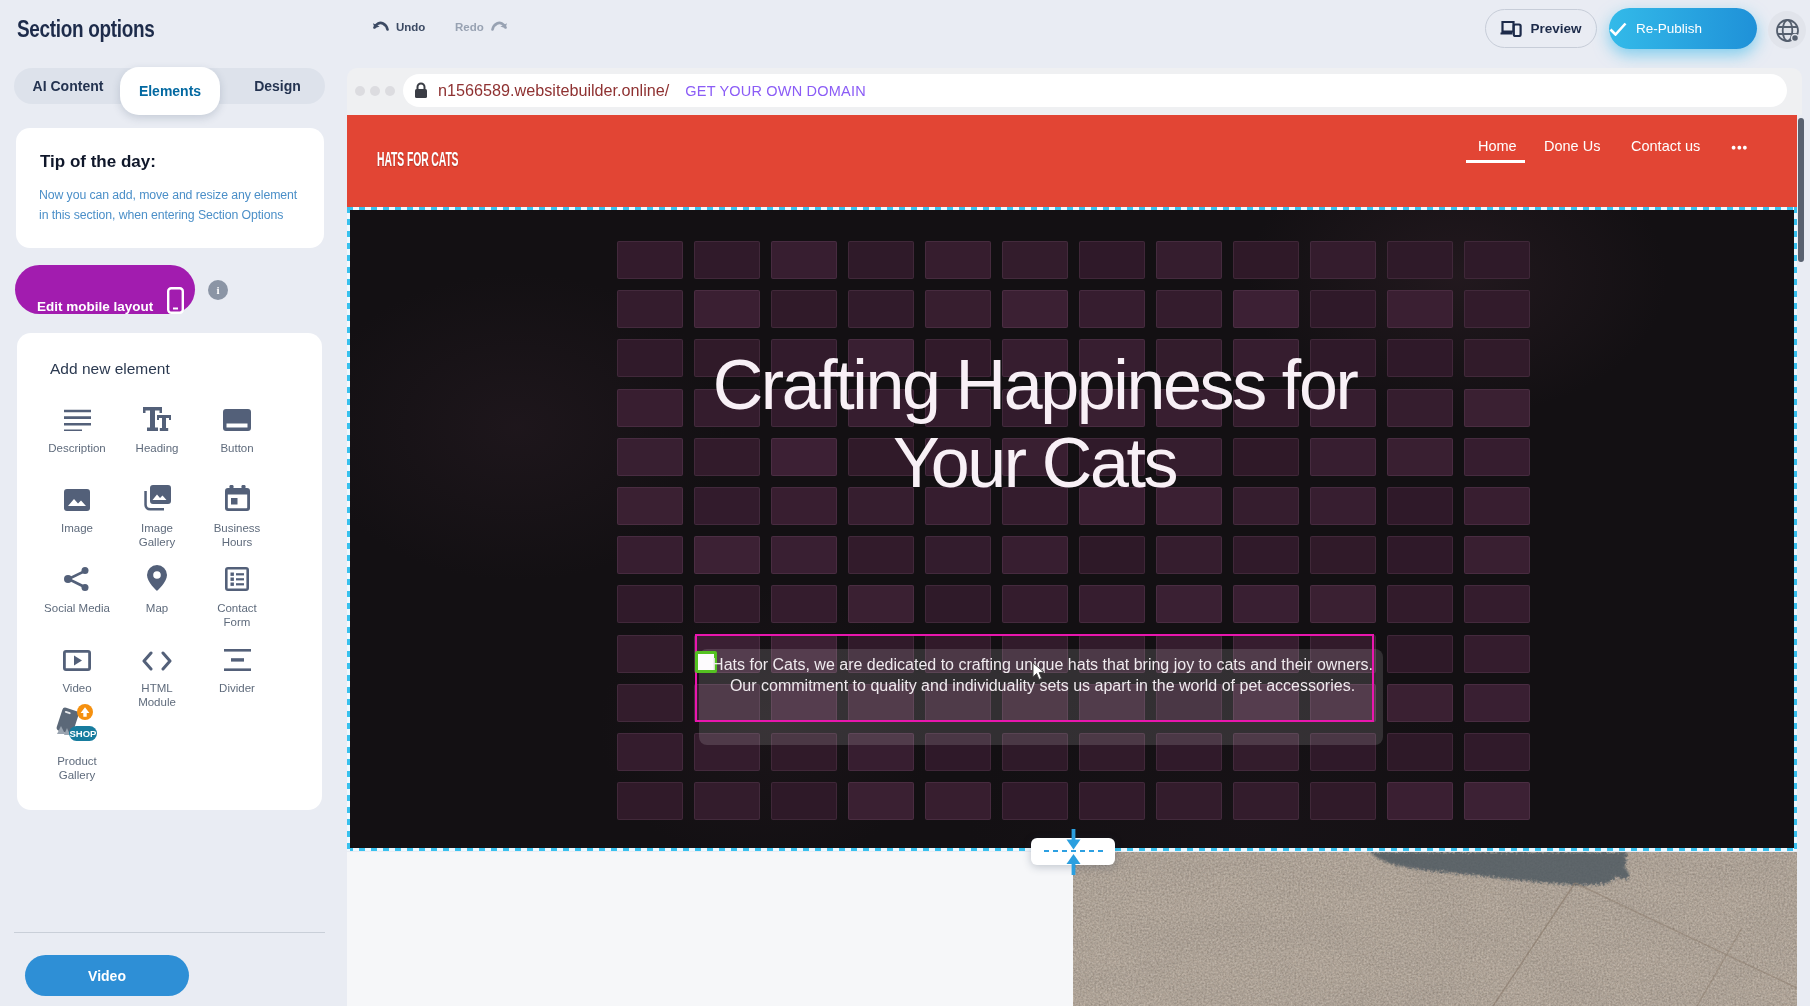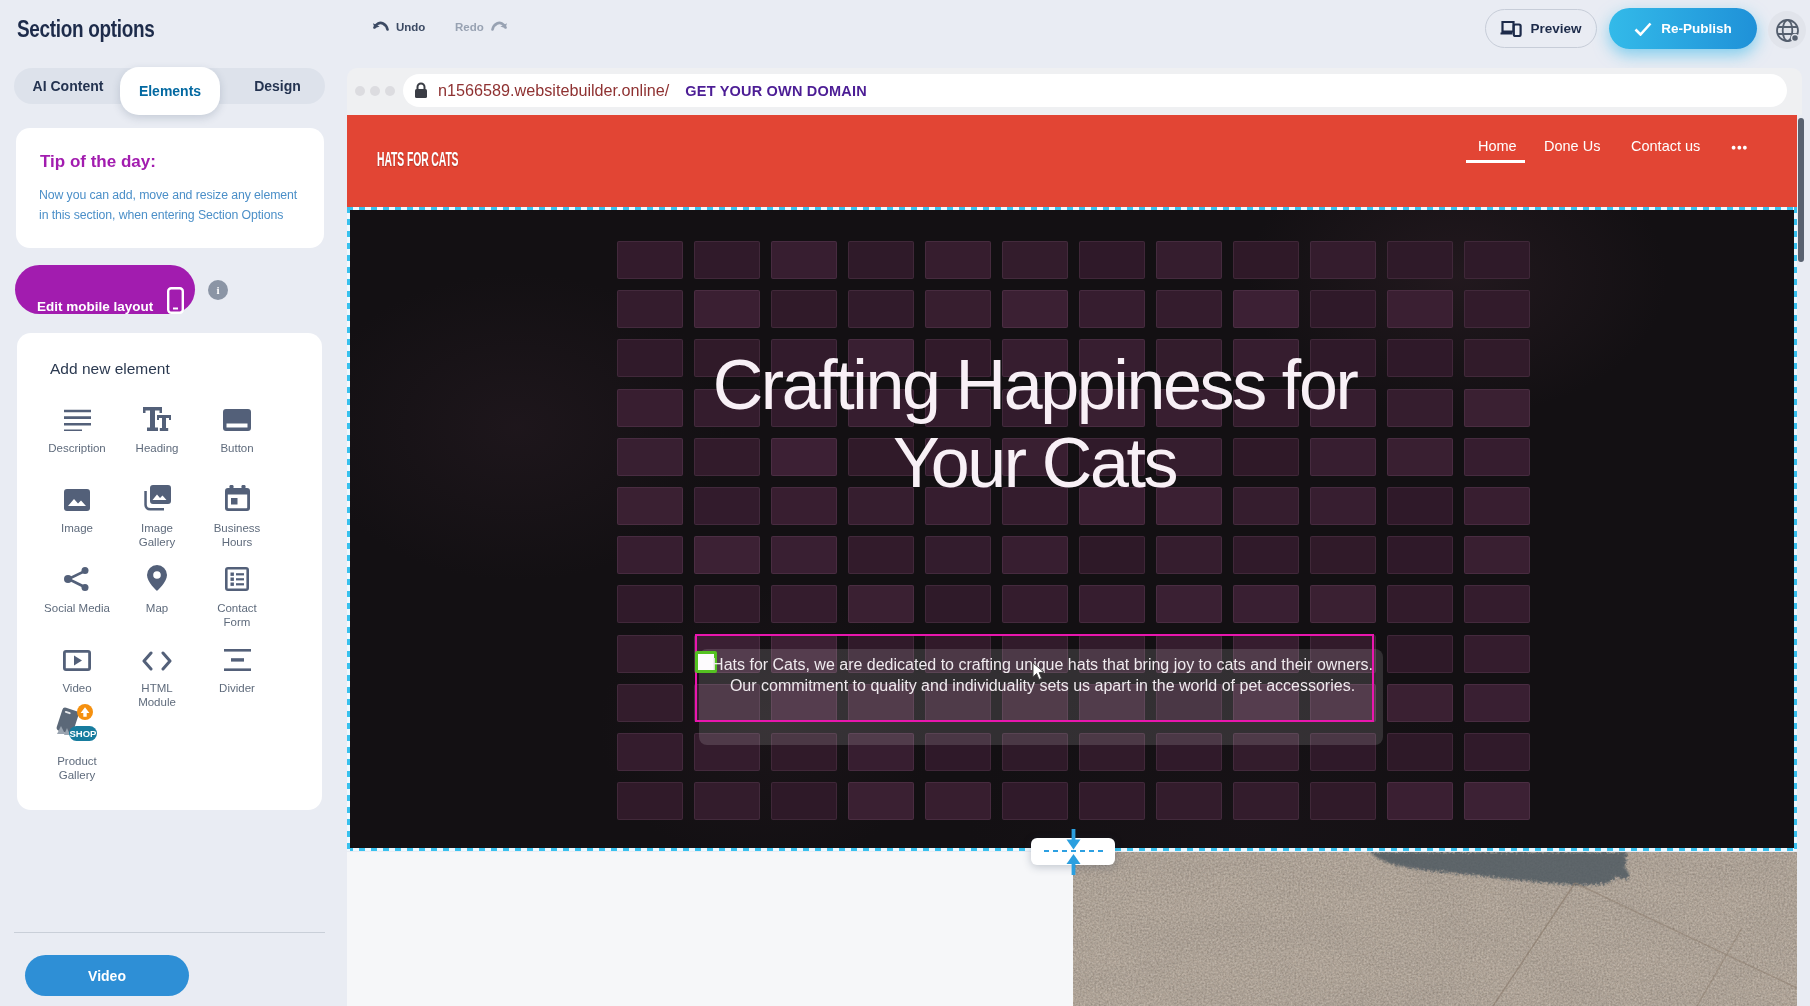--- a/index.html
+++ b/index.html
@@ -2,43 +2,43 @@
 <html><head><meta charset="utf-8">
 <style>
 *{margin:0;padding:0;box-sizing:border-box}
 html,body{width:1810px;height:1006px;overflow:hidden;font-family:"Liberation Sans",sans-serif;background:#e9ecf3}
 .abs{position:absolute}
 
 #secopt{left:17px;top:15px;font-size:24px;font-weight:bold;color:#1d2b4a;letter-spacing:-0.4px;transform:scaleX(.79);transform-origin:left top}
 #undo{left:372px;top:20px;display:flex;align-items:center;gap:7px;font-size:11.5px;font-weight:bold;color:#3c4a63}
 #redo{left:455px;top:20px;display:flex;align-items:center;gap:7px;font-size:11.5px;font-weight:bold;color:#98a2b2}
 #preview{left:1485px;top:9px;width:112px;height:39px;border:1.5px solid #c7cdd8;border-radius:20px;display:flex;align-items:center;justify-content:center;gap:8px;font-size:13.5px;font-weight:bold;color:#1d2b4a}
-#repub{left:1609px;top:8px;width:148px;height:41px;border-radius:21px;background:linear-gradient(90deg,#33bae9,#1f91d8);box-shadow:0 6px 16px rgba(42,180,233,.55);display:flex;align-items:center;justify-content:center;gap:9px;font-size:13.5px;font-weight:bold;color:#fff}
+#repub{left:1609px;top:8px;width:148px;height:41px;border-radius:21px;background:linear-gradient(90deg,#33bae9,#1f91d8);box-shadow:0 6px 16px rgba(42,180,233,.55);display:flex;align-items:center;justify-content:flex-start;gap:9px;font-size:13.5px;font-weight:normal;color:#fff}
 #globe{left:1768px;top:11px;width:38px;height:38px;border-radius:50%;background:#e1e4eb;display:flex;align-items:center;justify-content:center}
 
 #tabs{left:14px;top:68px;width:311px;height:36px;border-radius:18px;background:#dde2eb}
 .tab{position:absolute;top:0;height:36px;display:flex;align-items:center;justify-content:center;font-size:14px;font-weight:bold;color:#243350}
 #tabw{position:absolute;left:106px;top:-1px;width:100px;height:48px;background:#fff;border-radius:19px;box-shadow:0 3px 8px rgba(40,60,90,.18);display:flex;align-items:center;justify-content:center;font-size:14px;font-weight:bold;color:#0369a1}
 #tipcard{left:16px;top:128px;width:308px;height:120px;background:#fff;border-radius:14px}
-#tiptitle{left:24px;top:24px;font-size:17px;font-weight:bold;color:#a21caf;position:absolute}
+#tiptitle{left:24px;top:24px;font-size:17px;font-weight:bold;color:#0f172a;position:absolute}
 #tipbody{left:23px;top:57px;width:285px;font-size:12.3px;line-height:20px;color:#4b8fc8;position:absolute;letter-spacing:-0.1px}
 #editmob{left:15px;top:265px;width:180px;height:49px;border-radius:25px;background:#a21caf;display:flex;align-items:flex-end;color:#fff;font-size:13.5px;font-weight:bold;padding-left:22px;gap:14px}
 #info{left:208px;top:280px;width:20px;height:20px;border-radius:50%;background:#8b95a5;color:#fff;display:flex;align-items:center;justify-content:center;font-size:11px;font-weight:bold;font-family:"Liberation Serif",serif}
 #addcard{left:17px;top:333px;width:305px;height:477px;background:#fff;border-radius:14px}
 #addtitle{position:absolute;left:33px;top:27px;font-size:15.5px;font-weight:500;color:#2b3950}
 .el{position:absolute;width:80px;text-align:center;color:#5f6b7c;font-size:11.5px;line-height:13.5px}
 .el svg{display:block;margin:0 auto 6px}
 #sep{left:14px;top:932px;width:311px;height:1px;background:#c9cfd8}
 #done{left:25px;top:955px;width:164px;height:41px;border-radius:21px;background:#2e8fd6;display:flex;align-items:center;justify-content:center;color:#fff;font-size:14px;font-weight:bold}
 
 #urlbar{left:347px;top:68px;width:1455px;height:47px;background:#eff0f2;border-radius:10px 10px 0 0}
 .dot{position:absolute;top:18px;width:10px;height:10px;border-radius:50%;background:#dcdce0}
 #urlpill{left:56px;top:6px;width:1384px;height:33px;background:#fff;border-radius:17px;position:absolute;display:flex;align-items:center}
 #urltext{margin-left:10px;font-size:16.2px;color:#8f3232}
-#getdomain{margin-left:16px;font-size:14.5px;font-weight:bold;color:#4c1d95;letter-spacing:.2px}
+#getdomain{margin-left:16px;font-size:14.5px;font-weight:normal;color:#8b5cf6;letter-spacing:.2px}
 #redhdr{left:347px;top:115px;width:1450px;height:92px;background:#e24534}
 #logo{position:absolute;left:30px;top:33px;font-size:20px;font-weight:bold;color:#fff;letter-spacing:-0.2px;transform:scaleX(.52);transform-origin:left center;white-space:nowrap;text-shadow:0 1px 2px rgba(0,0,0,.25)}
 .nav{position:absolute;top:23px;font-size:14.5px;color:#fff;white-space:nowrap}
 #homeul{position:absolute;left:1119px;top:45px;width:59px;height:2.5px;background:#fff}
 
 #hero{left:347px;top:207px;width:1450px;height:644px;background:#131013;overflow:hidden}
 #heronoise{position:absolute;inset:0;background:
  radial-gradient(300px 200px at 1110px 70px,rgba(58,38,48,.38),transparent 70%),
  radial-gradient(300px 220px at 170px 220px,rgba(40,28,36,.5),transparent 70%),
  radial-gradient(240px 200px at 420px 520px,rgba(34,24,30,.5),transparent 70%),

